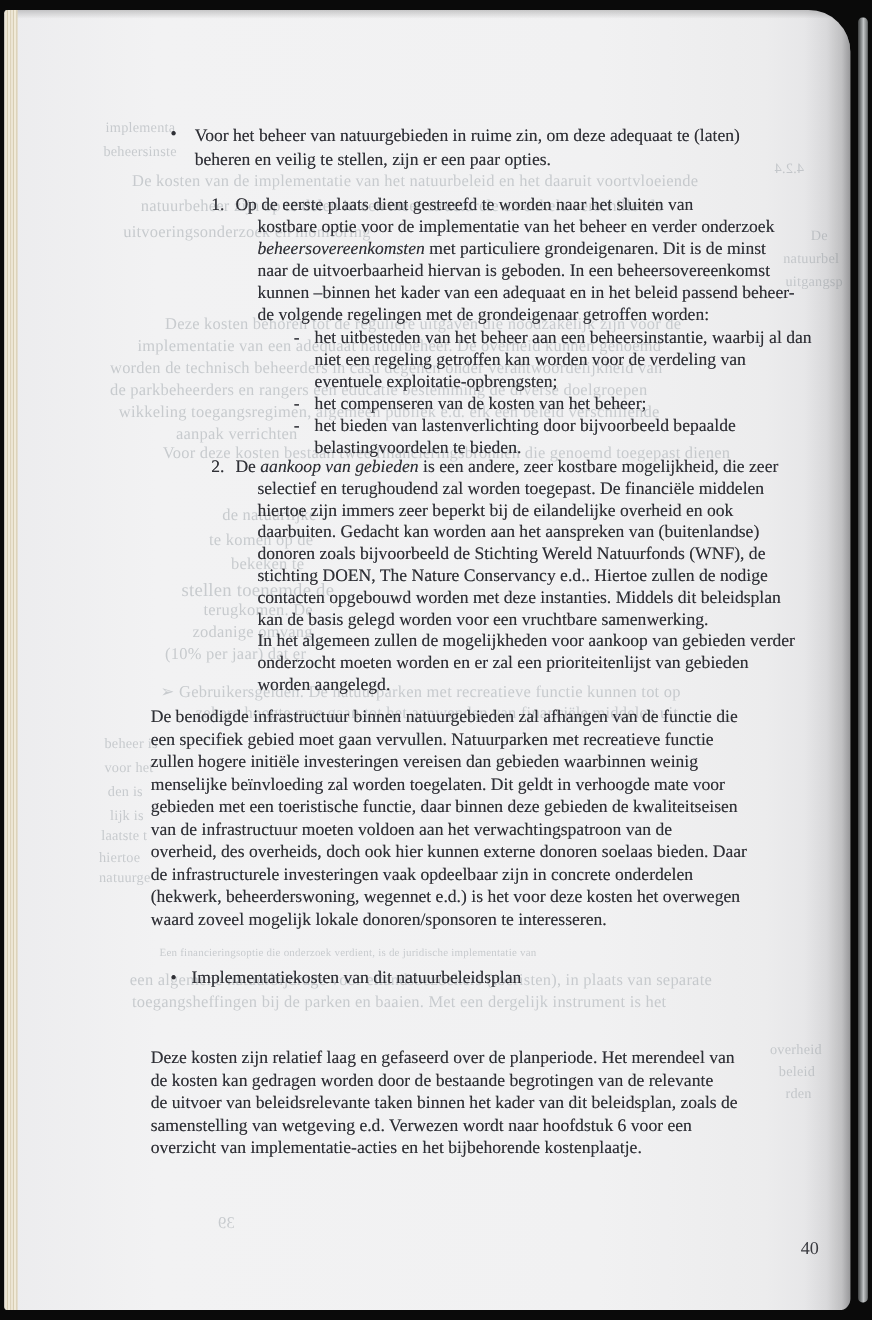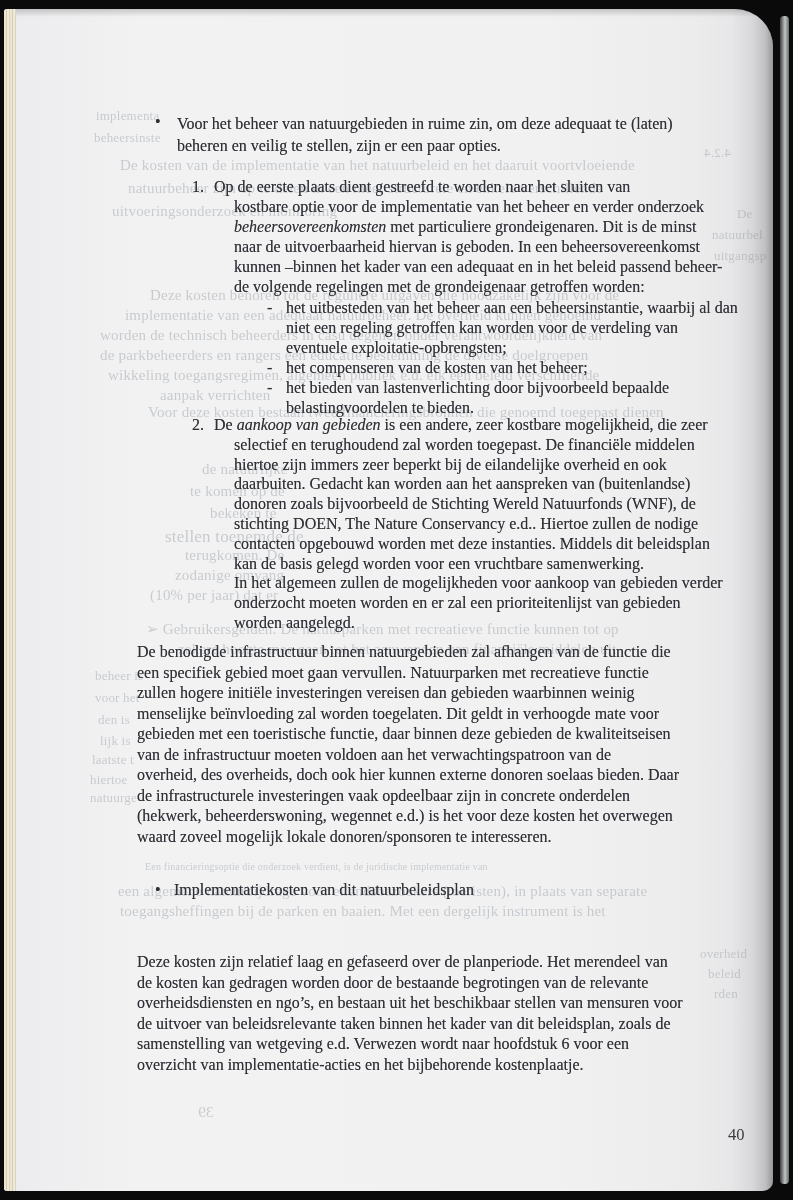--- a/index.html
+++ b/index.html
@@ -164,21 +164,20 @@
         <div class="ln"><span>(hekwerk, beheerderswoning, wegennet e.d.) is het voor deze kosten het overwegen</span></div>
         <div class="ln"><span>waard zoveel mogelijk lokale donoren/sponsoren te interesseren.</span></div>
       </div>
 
     <span class="bullet-marker ink" id="impl-bullet">•</span>
     <div class="ink" id="impl-label">Implementatiekosten van dit natuurbeleidsplan</div>
 
     <div class="block ink" id="para2">
         <div class="ln"><span>Deze kosten zijn relatief laag en gefaseerd over de planperiode. Het merendeel van</span></div>
         <div class="ln"><span>de kosten kan gedragen worden door de bestaande begrotingen van de relevante</span></div>
-        <div class="ln"><span>overheidsdiensten en ngo’s, en bestaan uit het beschikbaar stellen van mensuren voor</span></div>
         <div class="ln"><span>de uitvoer van beleidsrelevante taken binnen het kader van dit beleidsplan, zoals de</span></div>
         <div class="ln"><span>samenstelling van wetgeving e.d. Verwezen wordt naar hoofdstuk 6 voor een</span></div>
         <div class="ln"><span>overzicht van implementatie-acties en het bijbehorende kostenplaatje.</span></div>
       </div>
 
     <div id="page-number">40</div>
   </div>
 </div>
 
 <div class="left-pages"></div>

